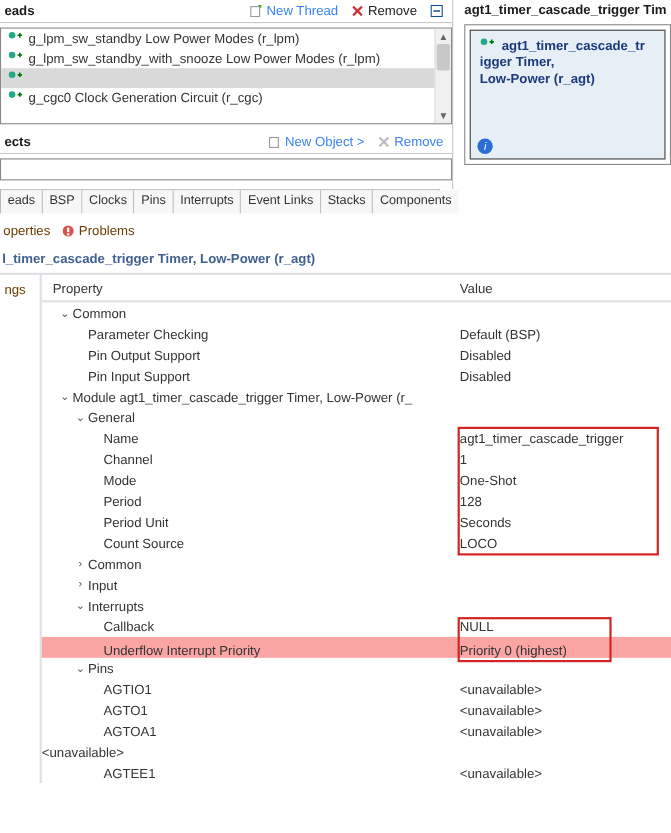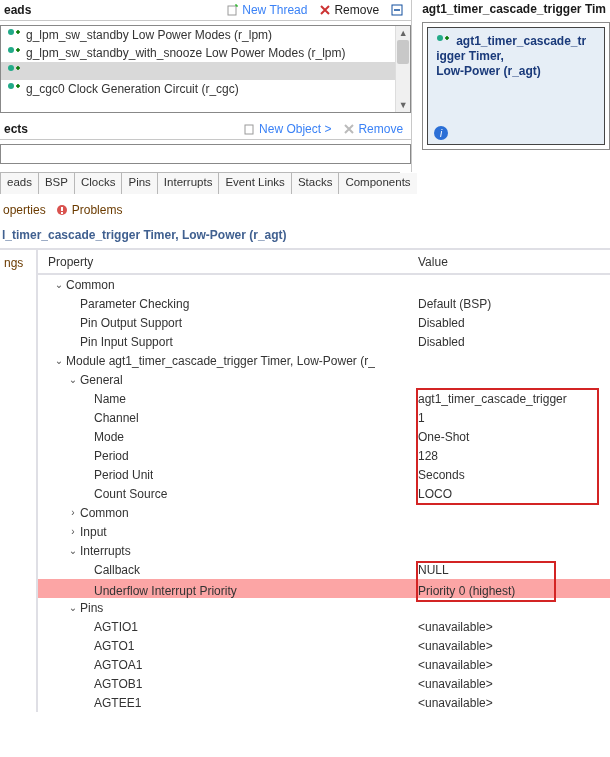--- a/index.html
+++ b/index.html
@@ -451,24 +451,20 @@
           <div class="col-v">&lt;unavailable&gt;</div>
         </div>
       <div class="row">
           <div class="col-p ind3">
             <span class="toggle"></span>
             <span class="lbl">AGTOA1</span>
           </div>
           <div class="col-v">&lt;unavailable&gt;</div>
         </div>
       <div class="row">
-          <div class="col-p ind3">
-            <span class="toggle"></span>
-            <span class="lbl">AGTOB1</span>
-          </div>
           <div class="col-v">&lt;unavailable&gt;</div>
         </div>
       <div class="row">
           <div class="col-p ind3">
             <span class="toggle"></span>
             <span class="lbl">AGTEE1</span>
           </div>
           <div class="col-v">&lt;unavailable&gt;</div>
         </div>
 

